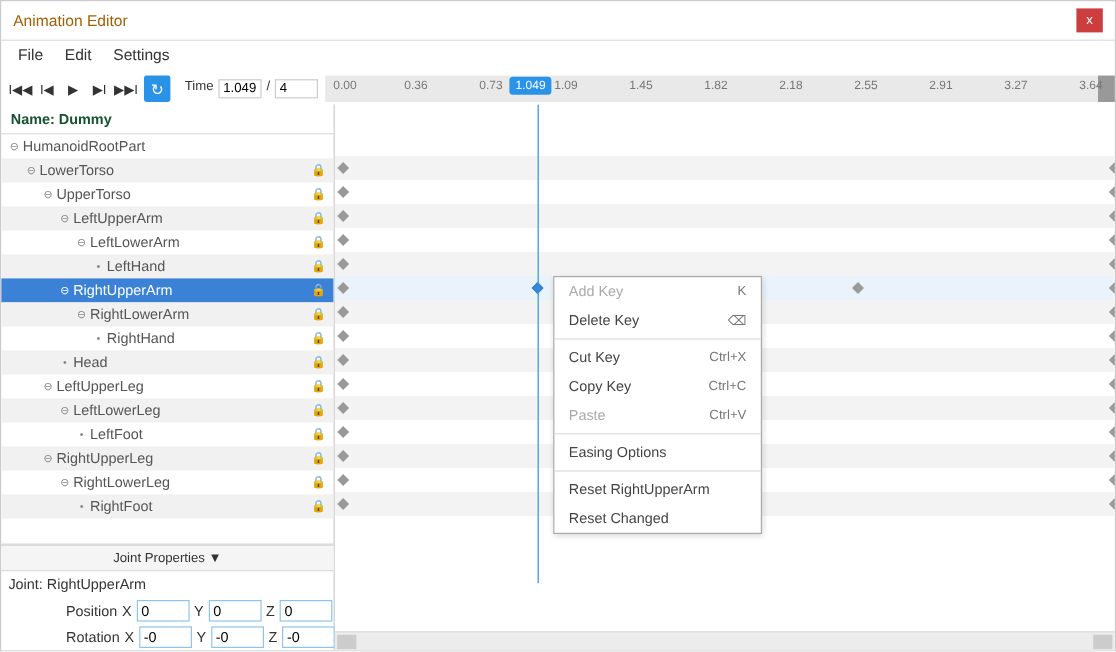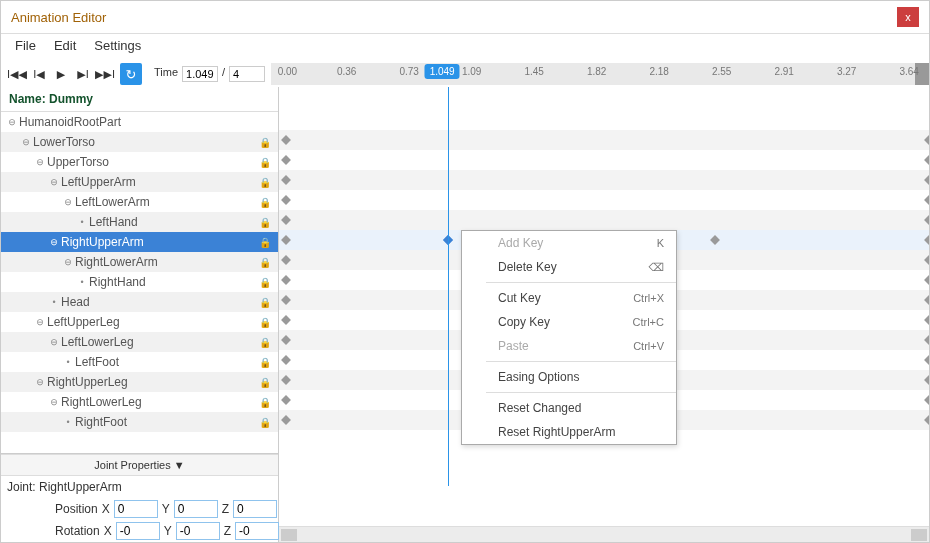--- a/index.html
+++ b/index.html
@@ -39,21 +39,21 @@
 .jprops-row .lbl { width: 50px; margin-left: 48px; }
 .jprops-row .ax { width: 10px; }
 .jprops-row input { width: 44px; border: 1px solid #8fc3ed; padding: 1px 3px; font-size: 12px; }
 .trackpane { flex: 1; position: relative; overflow: hidden; }
 .trackrow { height: 20px; position: relative; }
 .trackrow.stripe { background: #f3f3f3; }
 .trackrow.sel { background: #eaf2fb; }
 .key { position: absolute; width: 7px; height: 7px; background: #9a9a9a; transform: translate(-50%, -50%) rotate(45deg); top: 50%; }
 .key.sel { background: #3b82d6; border: 1px solid #3b82d6; }
 .playhead { position: absolute; top: 0; bottom: 56px; width: 1px; background: #2a93e8; }
-.contextmenu { position: absolute; background: #fff; border: 1px solid #aaa; width: 216px; box-shadow: 1px 2px 5px rgba(0,0,0,0.15); z-index: 30; padding-left: 24px; }
+.contextmenu { position: absolute; background: #fff; border: 1px solid #aaa; width: 174px; box-shadow: 1px 2px 5px rgba(0,0,0,0.15); z-index: 30; }
 .contextmenu .mitem { display: flex; justify-content: space-between; align-items: center; padding: 5px 12px; font-size: 12px; color: #444; cursor: pointer; }
 .contextmenu .mitem .sc { color: #777; font-size: 11px; }
 .contextmenu .mitem.dis { color: #aaa; }
 .contextmenu .sep { height: 1px; background: #ddd; margin: 3px 0; }
 .bottom-scroll { position: absolute; bottom: 0; left: 278px; right: 0; height: 16px; background: #ececec; border-top: 1px solid #ddd; display:flex; align-items:center; }
 .bottom-scroll .thumb-l { width: 16px; height: 12px; background: #ccc; margin-left: 2px; }
 .bottom-scroll .thumb-r { width: 16px; height: 12px; background: #ccc; margin-left: auto; margin-right: 2px; }
 </style>
 </head>
 <body>
@@ -307,24 +307,24 @@
           <div class="mitem dis">
             <span>Paste</span>
             <span class="sc">Ctrl+V</span>
           </div>
           <div class="sep"></div>
           <div class="mitem">
             <span>Easing Options</span>
           </div>
           <div class="sep"></div>
           <div class="mitem">
+            <span>Reset RightUpperArm</span>
+          </div>
+          <div class="mitem">
             <span>Reset Changed</span>
-          </div>
-          <div class="mitem">
-            <span>Reset RightUpperArm</span>
           </div>
         </div>
     </div>
 
     <div class="bottom-scroll">
       <div class="thumb-l"></div>
       <div class="thumb-r"></div>
     </div>
   </div>
 

